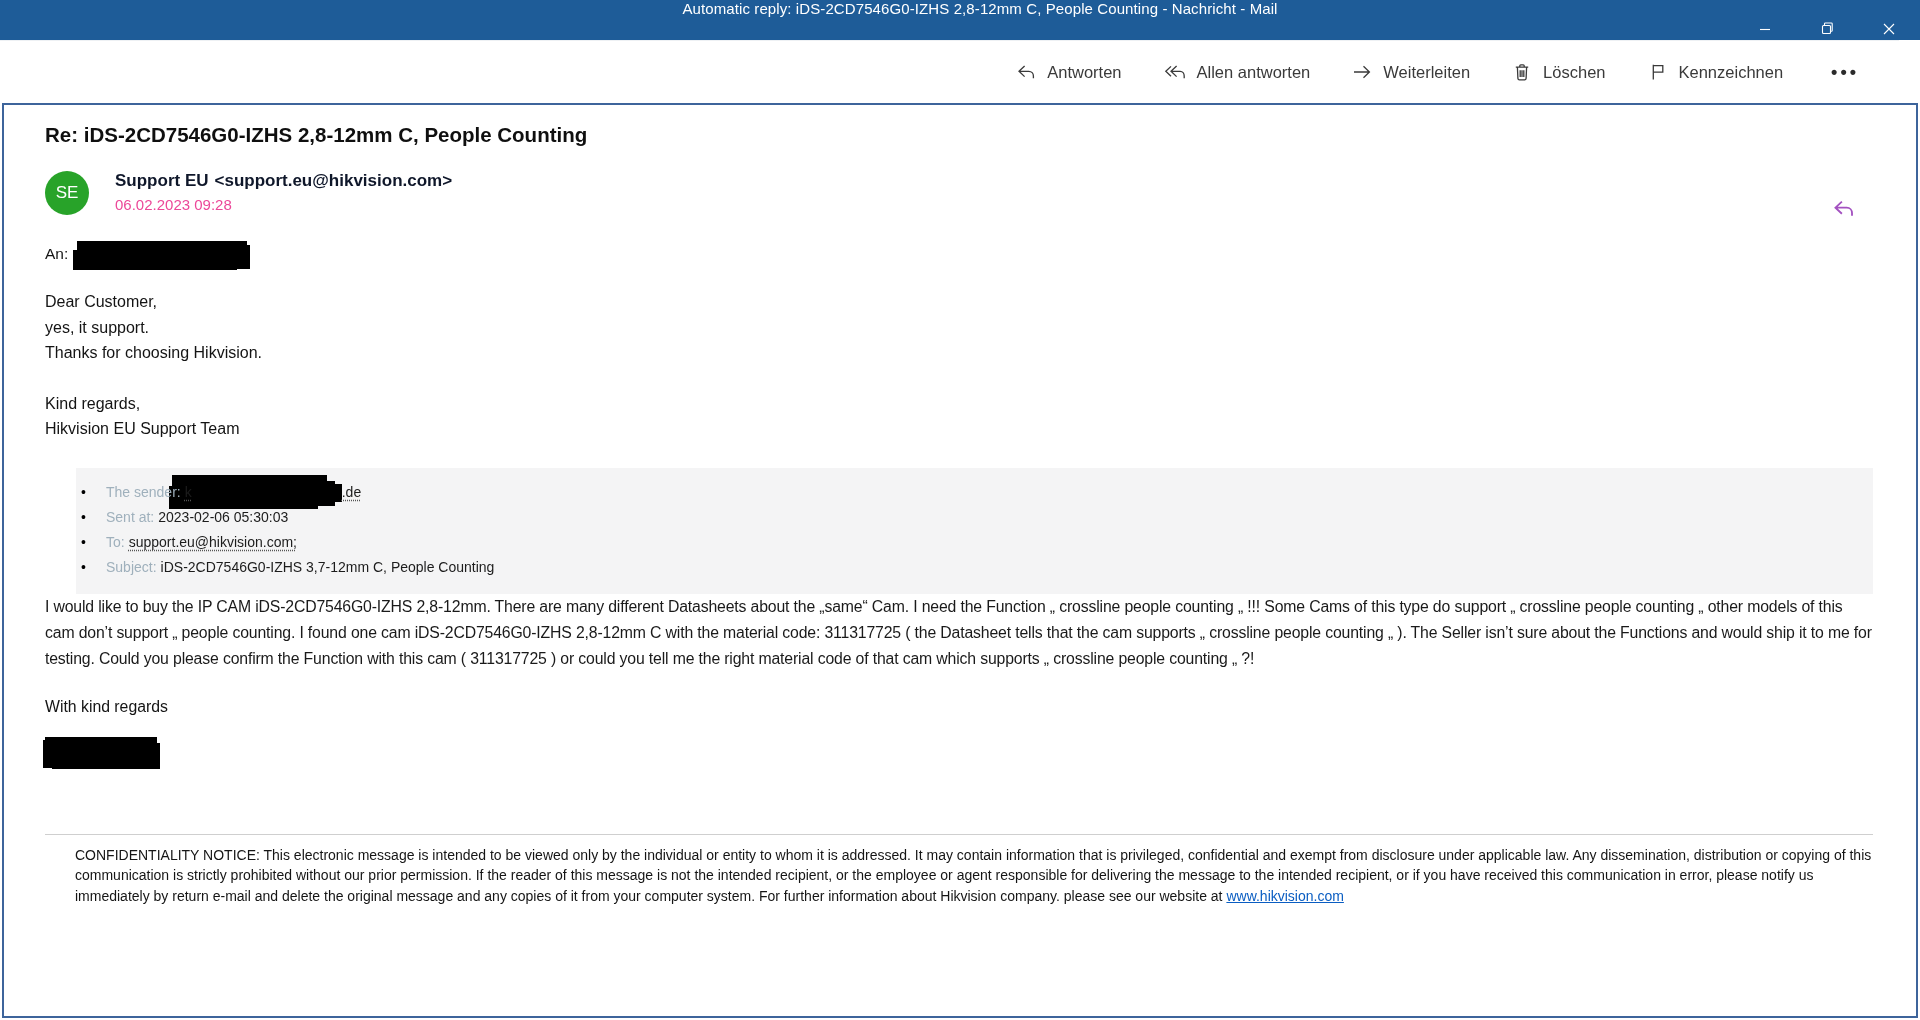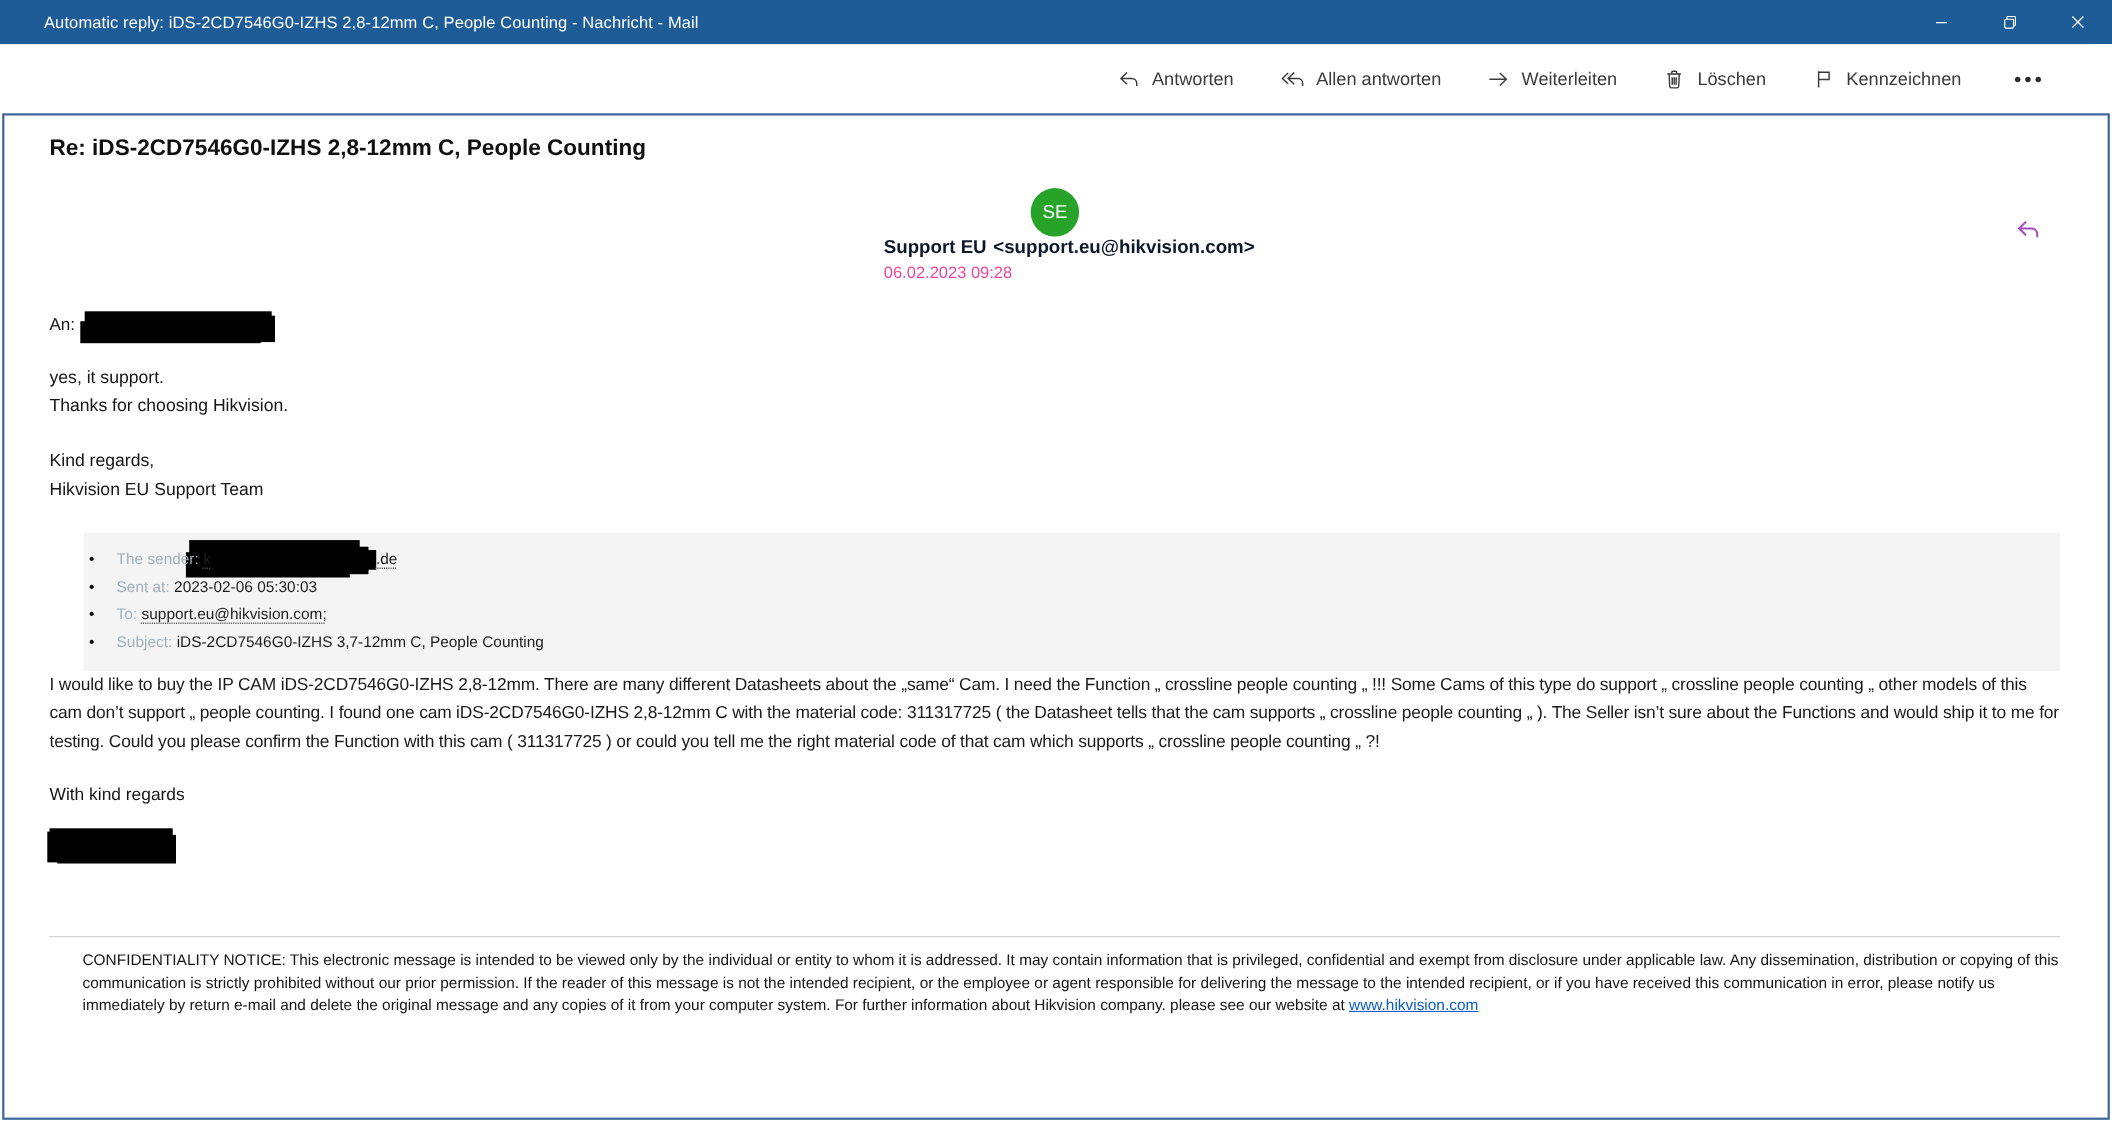--- a/index.html
+++ b/index.html
@@ -1,42 +1,42 @@
 <!DOCTYPE html>
 <html style="--titlebar-bg: #1e5c98; --frame-border: #3d649b; --avatar-bg: #28a329; --replied-icon: #a351c0; --quoted-bg: #f4f4f5; --quoted-label: #9fb0bc; --link-blue: #0a5dc2; --toolbar-text: #3a3a3a;"><head>
 <meta charset="utf-8">
 <style>
   * { margin:0; padding:0; box-sizing:border-box; }
   html,body { width:1920px; height:1020px; overflow:hidden; background:#fff;
               font-family:"Liberation Sans", sans-serif; color:#141414; }
 
   
   .titlebar { position:absolute; top:0; left:0; width:1920px; height:40px;
-              background:var(--titlebar-bg,#1e5c98); display:flex; align-items:center; }
+              background:var(--titlebar-bg,#1e5c98); display:flex; align-items:center;flex-direction:column; }
   .titlebar .title { color:#fff; font-size:15px; padding-left:40px; letter-spacing:.1px; }
   .win-controls { margin-left:auto; display:flex; height:100%; }
   .win-btn { width:62px; height:100%; display:flex; align-items:center; justify-content:center; }
   .win-btn svg { stroke:#fff; fill:none; stroke-width:1.1; }
 
   
   .toolbar { position:absolute; top:40px; left:0; width:1899px; height:63px; background:#fff;
              display:flex; align-items:center; justify-content:flex-end; gap:42px;
              padding-right:34px; border-top:1px solid #eef1f4; }
   .tool-item { display:flex; align-items:center; gap:11px; font-size:16.5px;
                color:var(--toolbar-text,#3a3a3a); cursor:default; }
   .tool-item svg { stroke:var(--toolbar-text,#3a3a3a); fill:none; stroke-width:1.3; }
   .tool-more { font-size:18px; font-weight:bold; letter-spacing:3px; color:#2b2b2b; padding:0 6px; }
 
   
   .frame { position:absolute; left:2px; right:2px; top:103px; bottom:2px; background:#fff;
            border:2px solid var(--frame-border,#3d649b); padding:14px 43px 0 41px; overflow:hidden; }
 
   .subject { font-size:20.5px; font-weight:600; color:#0f0f0f; margin-top:4px; }
 
-  .sender-row { position:relative; margin-top:24px; display:flex; align-items:center;flex-direction:column; }
+  .sender-row { position:relative; margin-top:24px; display:flex; align-items:flex-start; }
   .avatar { width:44px; height:44px; border-radius:50%; background:var(--avatar-bg,#28a329);
             display:flex; align-items:center; justify-content:center; color:#fff; font-size:17px; }
   .sender-meta { margin-left:26px; }
   .sender-name { font-size:17px; font-weight:bold; color:#0f172a; }
   .sender-name .email { margin-left:6px; }
   .sender-date { font-size:15px; color:#ec4899; margin-top:5px; }
   .replied-icon { position:absolute; right:18px; top:26px; width:23px; height:23px;
                   stroke:var(--replied-icon,#a351c0); fill:none; stroke-width:1.6; }
 
   .an-row { margin-top:26px; display:flex; align-items:center; font-size:15.5px; }
@@ -147,20 +147,21 @@
       <path d="M8.6 4 L3 9.3 L8.6 14.6 M3 9.3 H12.8 C15.6 9.3 17.4 11.4 17.4 14 V16.2"></path>
     </svg>
   </div>
 
   <div class="an-row">
     <span>An:</span>
     <span class="redact redact-to"></span>
   </div>
 
   <div class="greeting">
+    <div>Dear Customer,</div>
     <div>yes, it support.</div>
     <div>Thanks for choosing Hikvision.</div>
   </div>
   <div class="signoff">
     <div>Kind regards,</div>
     <div>Hikvision EU Support Team</div>
   </div>
 
   
   <section class="quoted">

